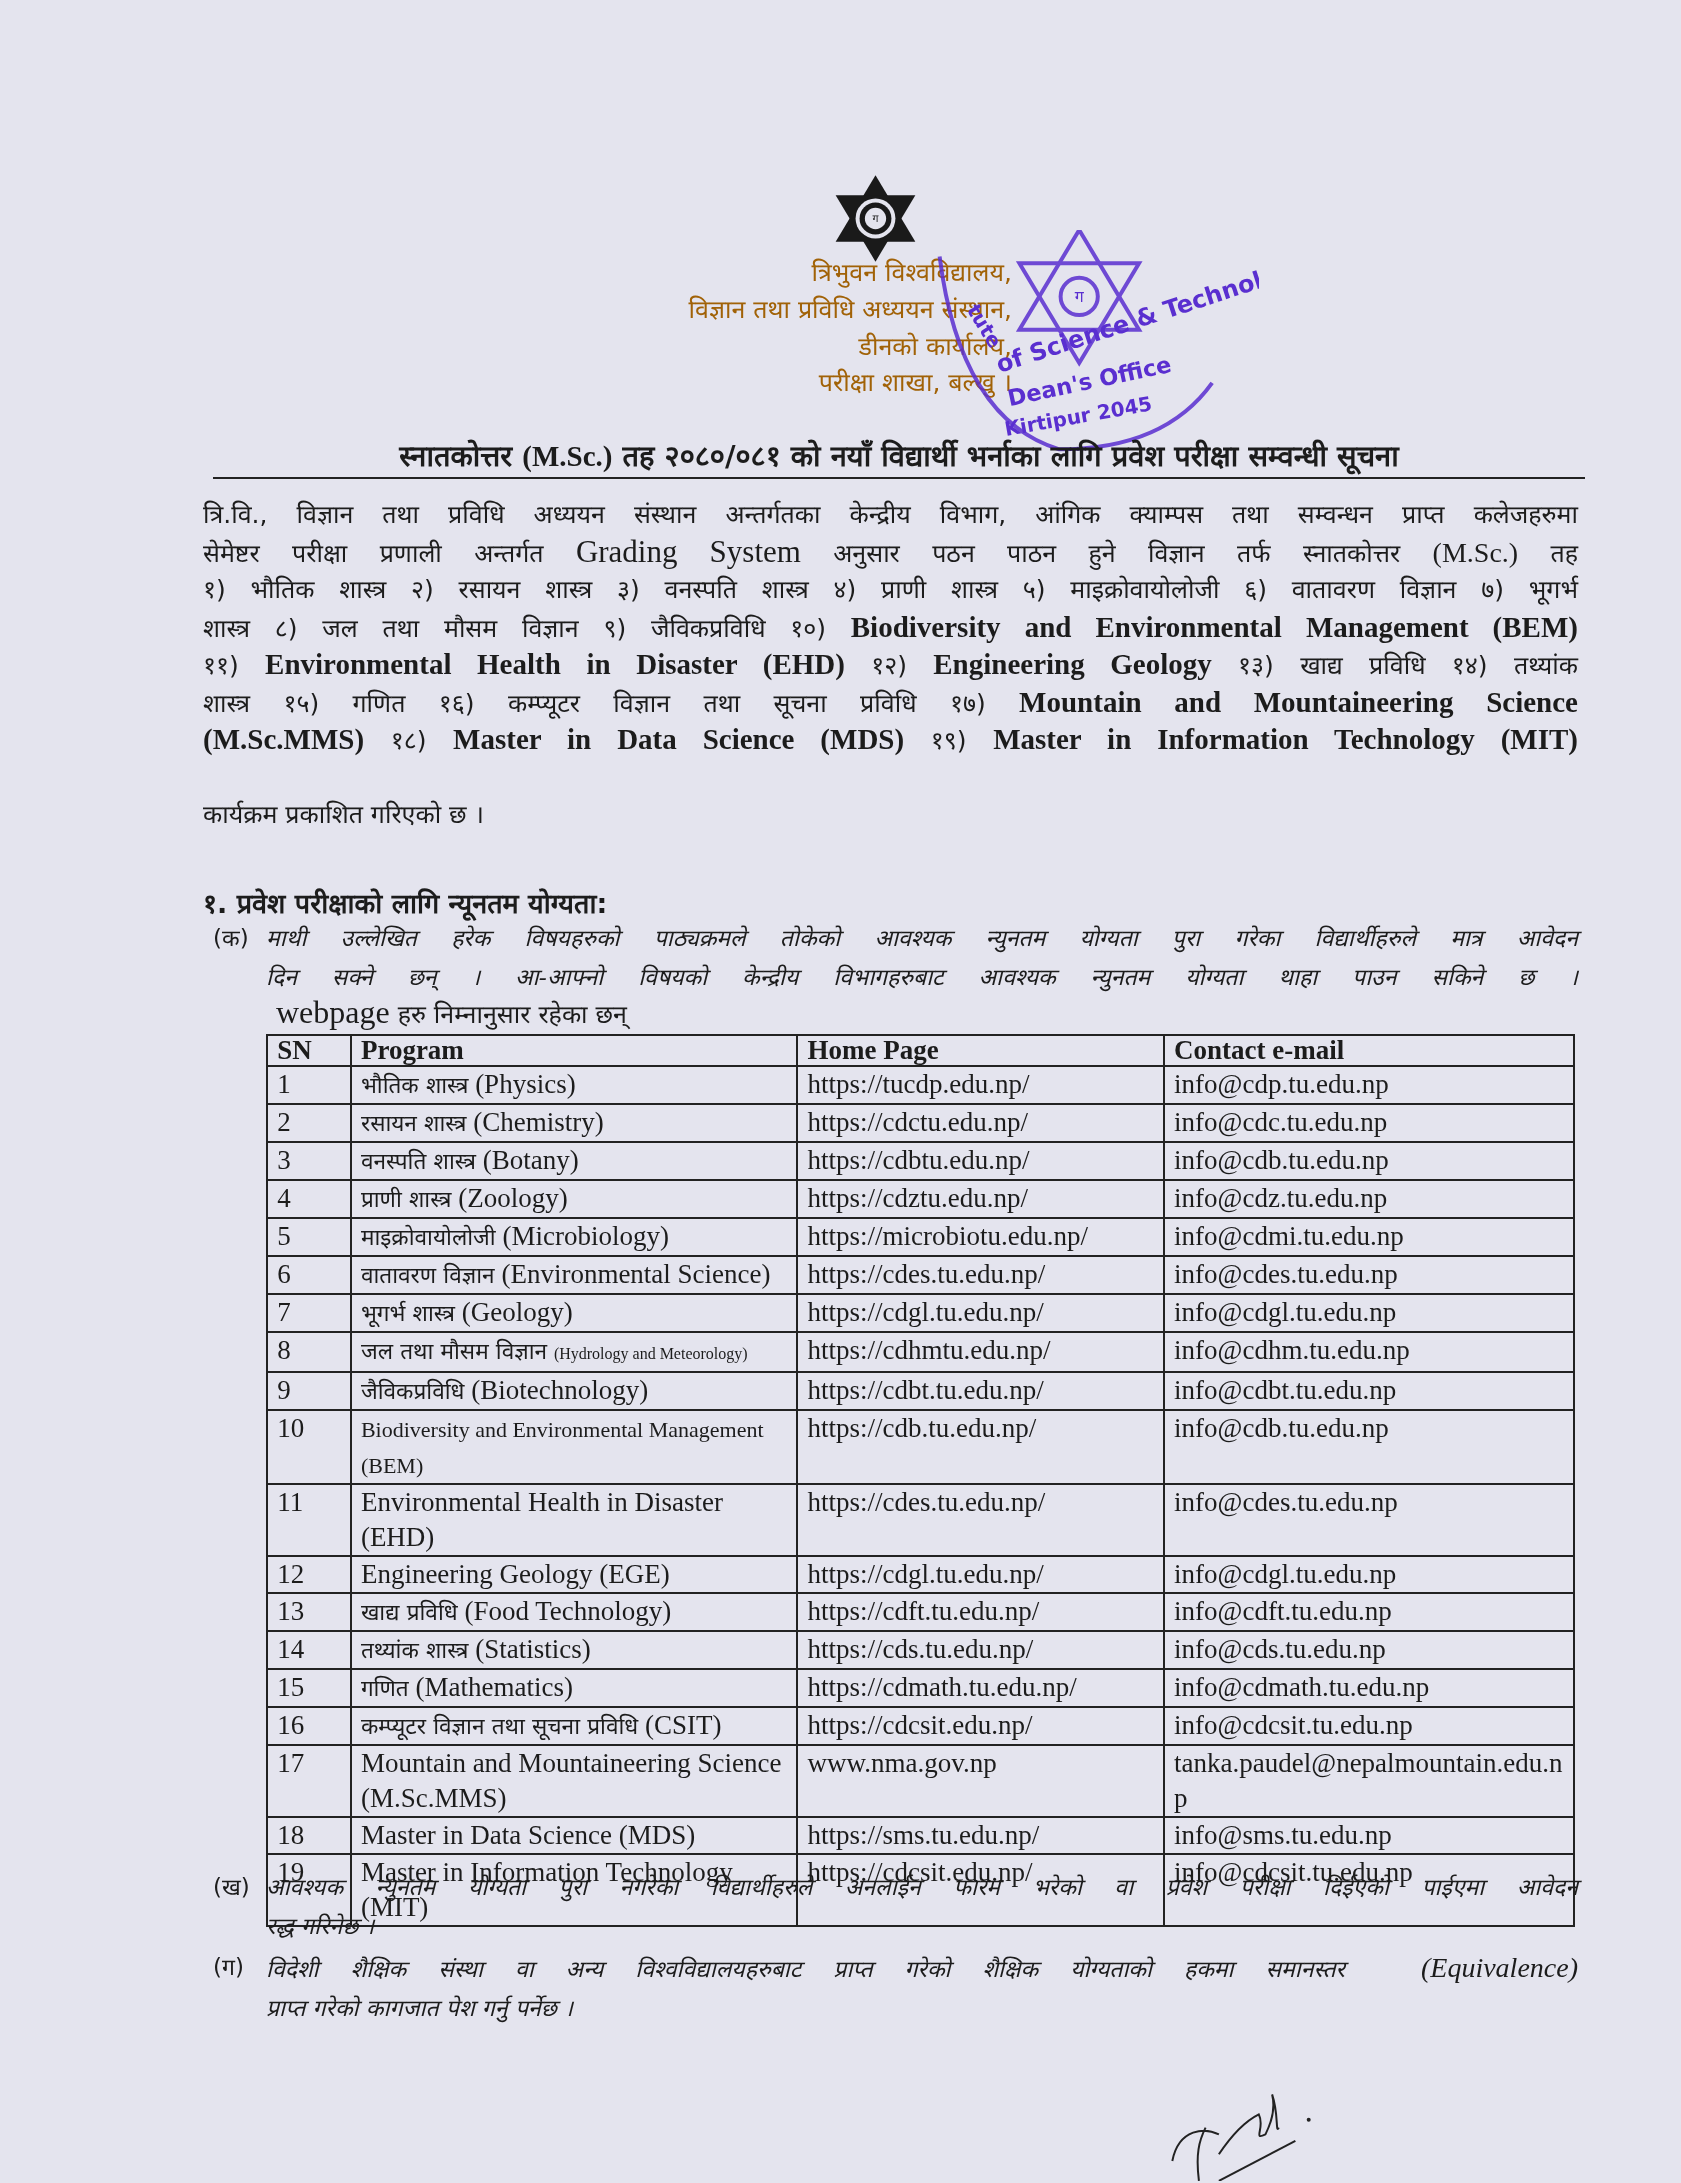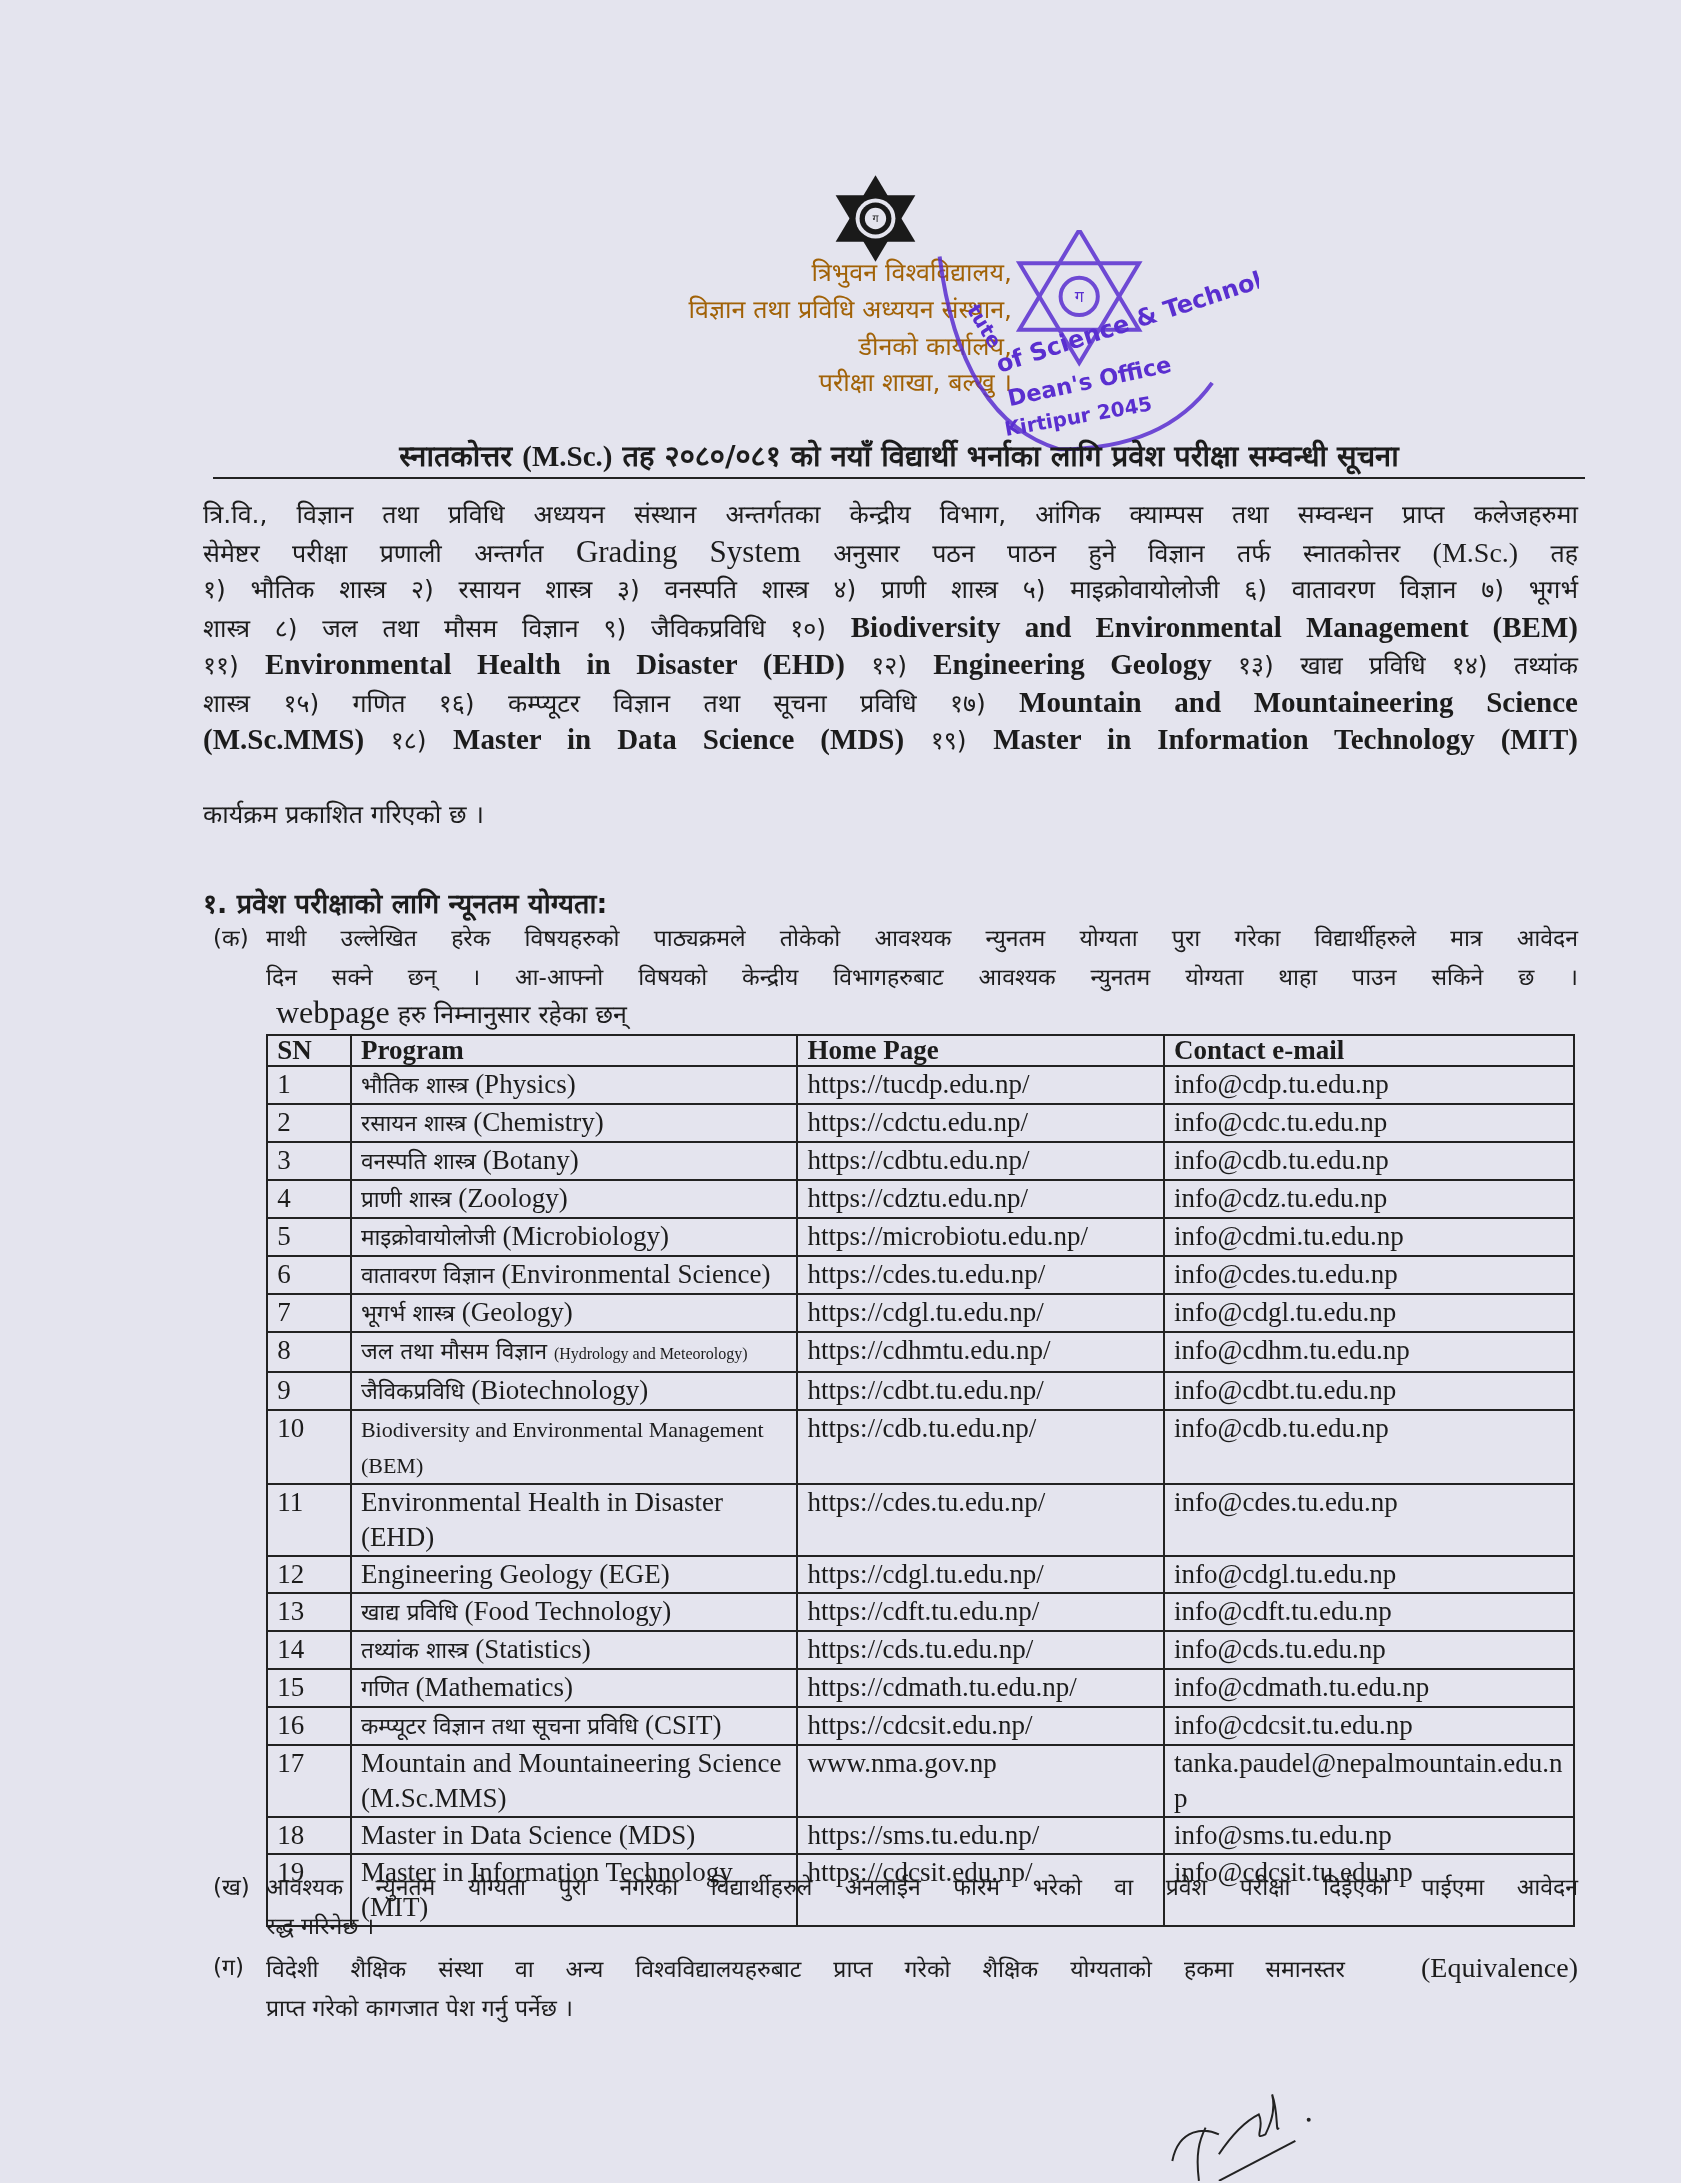--- a/index.html
+++ b/index.html
@@ -31,21 +31,21 @@
   }
   .para .en { font-family:"Liberation Serif",serif; font-size:31px; }
   .para .ben { font-family:"Liberation Serif",serif; font-weight:bold; font-size:29px; }
   .last { text-align-last:left; }
   .sec-head {
     position:absolute; left:203px; top:884px;
     font-family:"DejaVu Sans","Liberation Sans",sans-serif; font-weight:bold; font-size:27px;
   }
   .item { position:absolute; left:213px; width:1365px; font-family:"DejaVu Sans","Liberation Sans",sans-serif; font-size:23px; line-height:39px; }
   .item .mark { position:absolute; left:0; top:0; }
-  .item .txt { display:block; padding-left:53px; text-align:justify; }
+  .item .txt { display:block; padding-left:53px; text-align:justify;font-style:italic; }
   .item .txt .en { font-family:"Liberation Serif",serif; font-size:28px;margin-left:44px; }
   .webline { position:absolute; left:276px; top:994px; font-size:25px; font-family:"DejaVu Sans","Liberation Sans",sans-serif; }
   .webline .en { font-family:"Liberation Serif",serif; font-size:32px; }
   table.prog {
     position:absolute; left:266px; top:1034px; width:1309px;
     border-collapse:collapse; font-family:"Liberation Serif",serif; font-size:27px;
   }
   table.prog th, table.prog td { border:2px solid #222; padding:0 9.3px; text-align:left; vertical-align:top; line-height:35px; }
   table.prog th { font-weight:bold; font-size:27px; line-height:29px; }
   table.prog td.sn { width:63px; }

